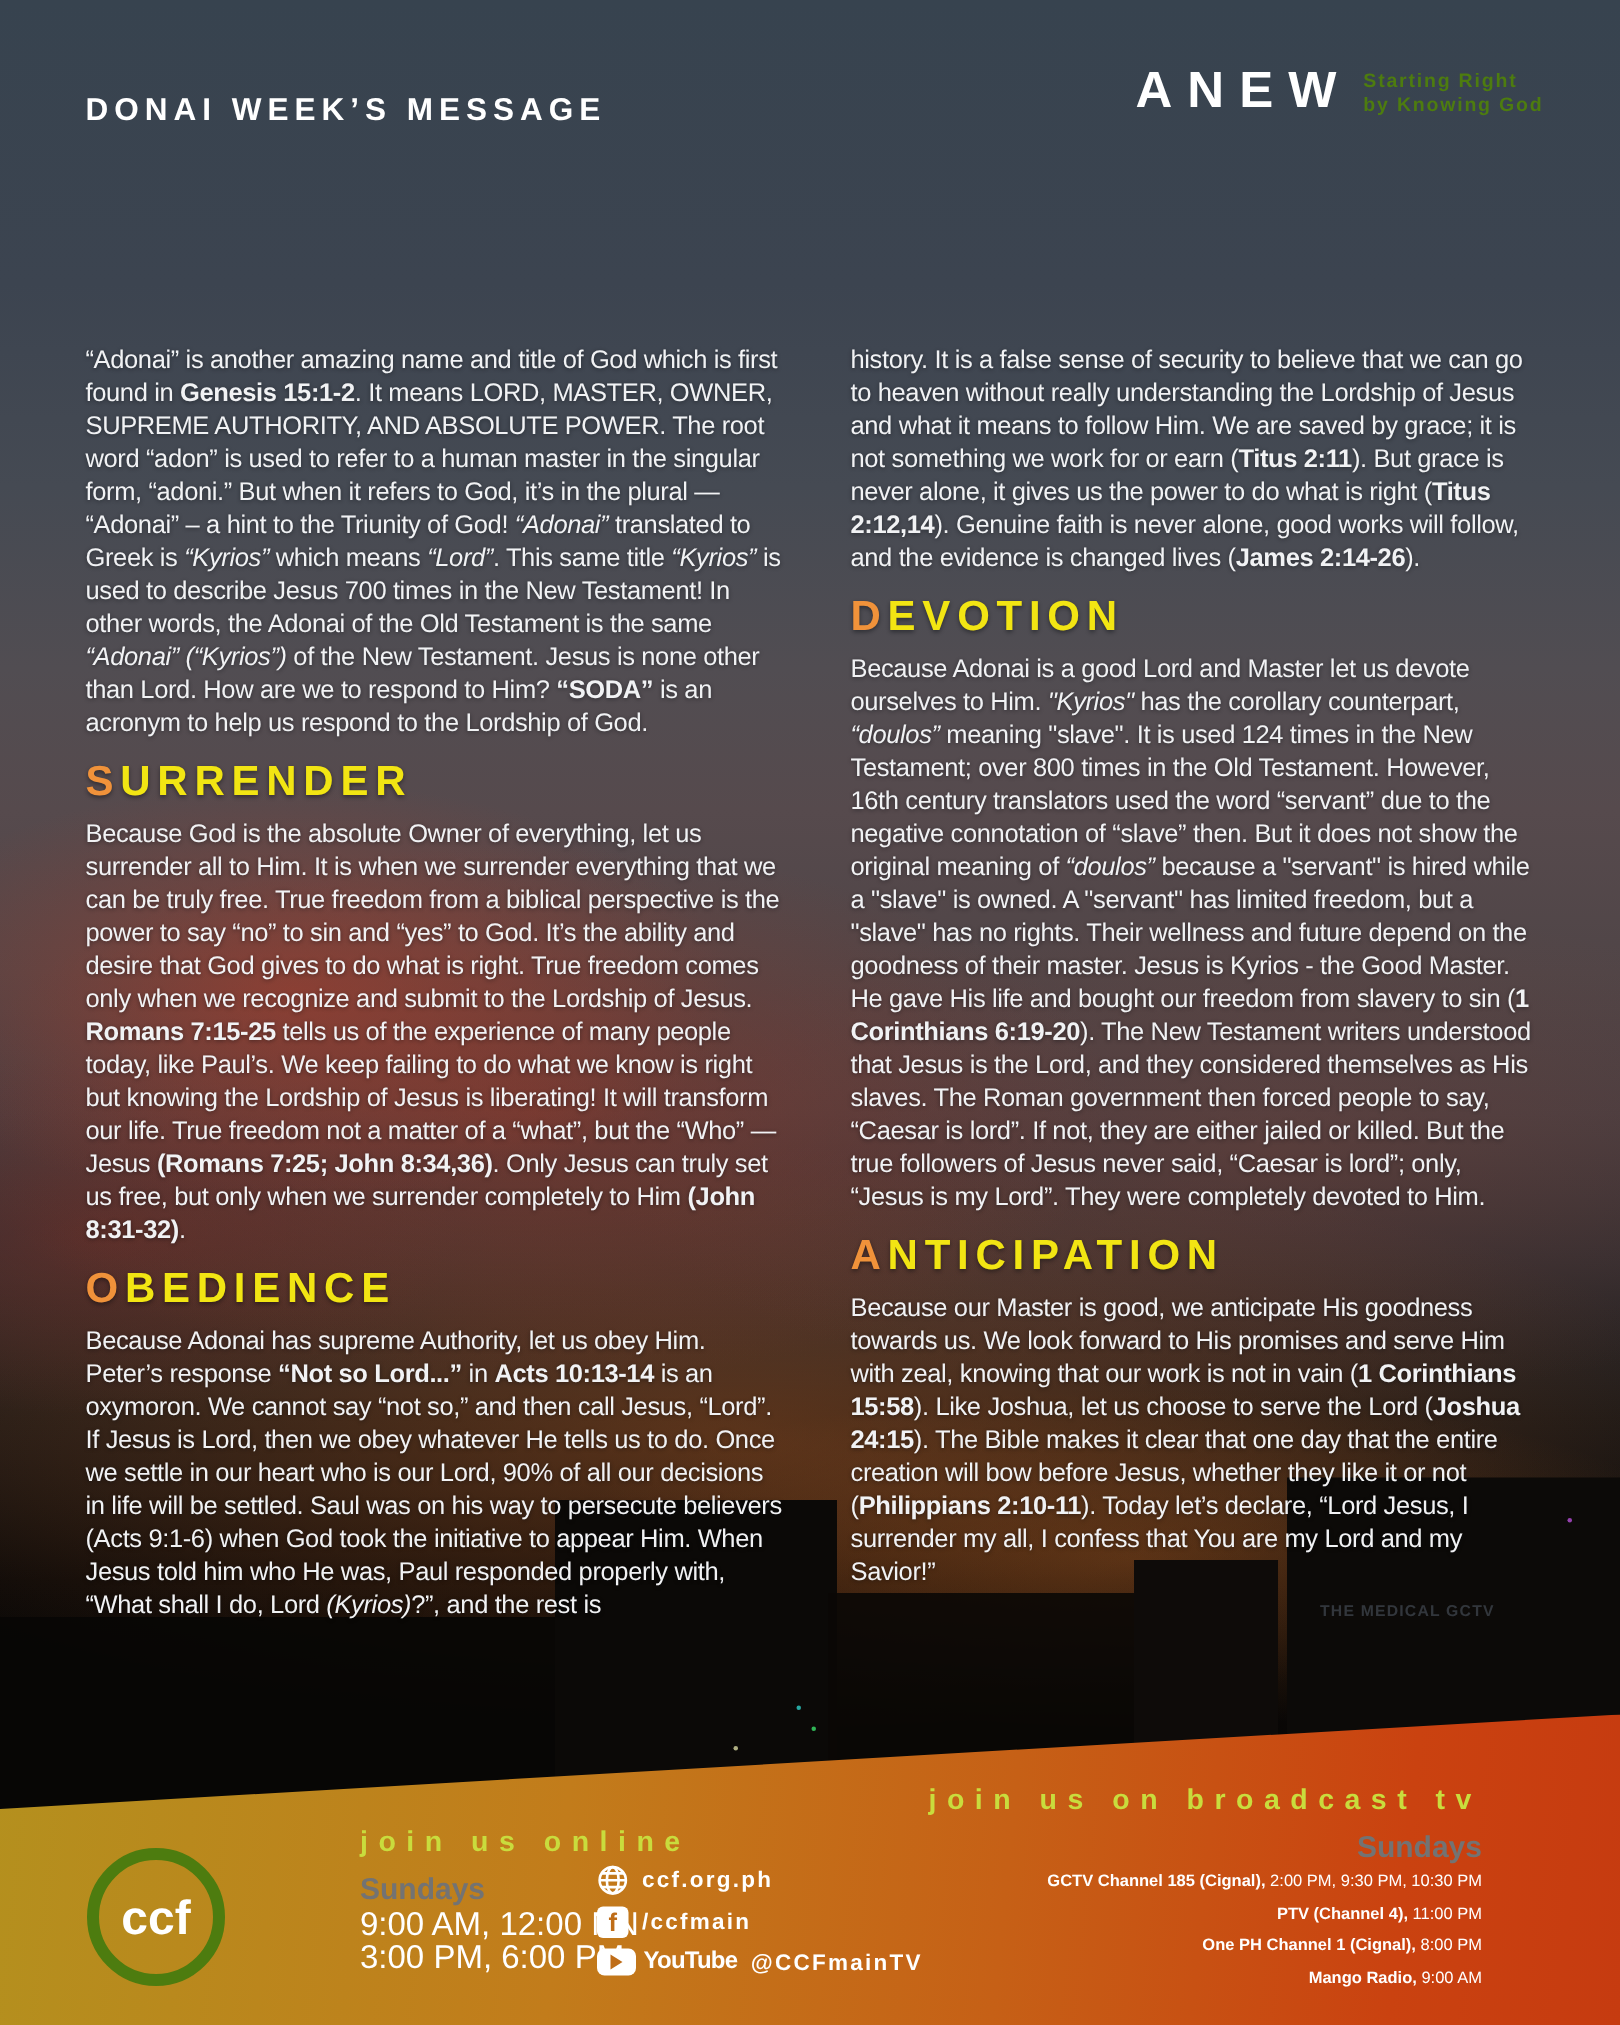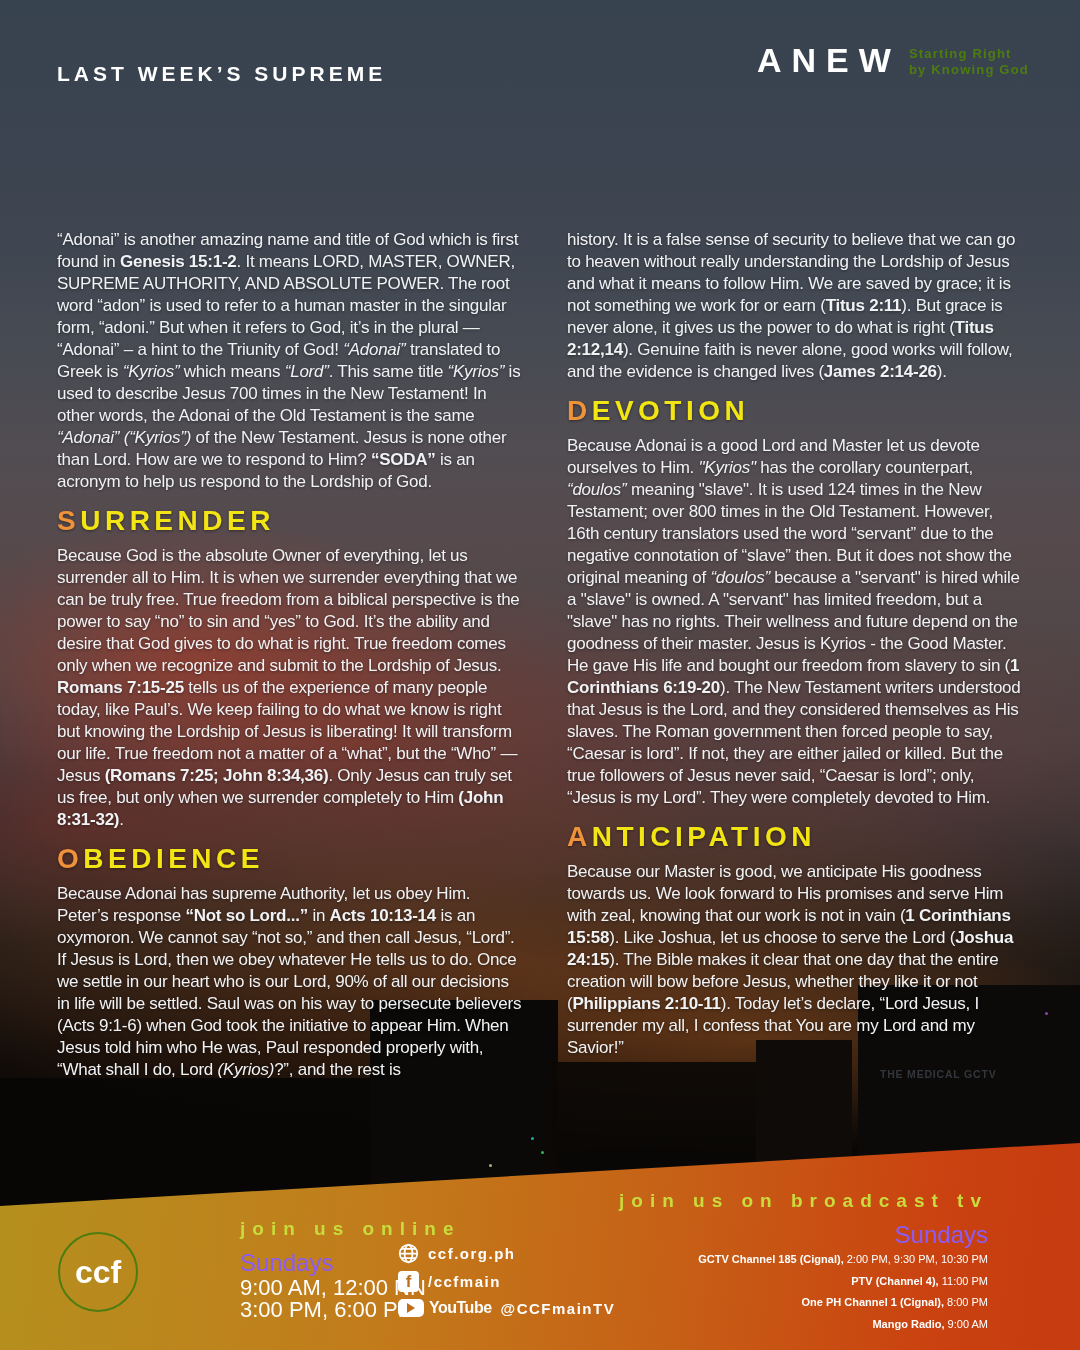--- a/index.html
+++ b/index.html
@@ -43,26 +43,26 @@
   .col-right{left:567px;width:458px;}
   .body-p{margin:0 0 13px;font-size:17px;line-height:22px;letter-spacing:-0.25px;color:#f1f2f4;}
   .seg-b{font-weight:bold;} .seg-i{font-style:italic;}
   .section-h{margin:8px 0 9px;font-size:28px;font-weight:bold;letter-spacing:4.5px;
     color:#f2e513;line-height:30px;}
   .h-first{color:#f0923a;}
   
   .footer-band{position:absolute;left:0;top:1135px;width:1080px;height:215px;
     background:linear-gradient(96deg,#b4901e 0%,#c27c1b 35%,#c66016 62%,#ca4210 86%,#c63b10 100%);
     clip-path:polygon(0 71px,100% 8px,100% 100%,0 100%);}
-  .ccf-logo{position:absolute;left:58px;top:1232px;width:76px;height:76px;border:2px solid #4d7c0f;
+  .ccf-logo{position:absolute;left:58px;top:1232px;width:76px;height:76px;border:8px solid #4d7c0f;
     border-radius:50%;display:flex;align-items:center;justify-content:center;
     font-size:32px;font-weight:bold;color:#fff;letter-spacing:0;}
   .f-head{font-size:19px;font-weight:bold;letter-spacing:7px;color:#c9dc3d;}
   .online{position:absolute;left:240px;top:1218px;}
-  .online .sundays, .broadcast .sundays{font-size:24px;font-weight:normal;color:#8b5cf6;margin-top:9px;}
+  .online .sundays, .broadcast .sundays{font-size:20px;font-weight:bold;color:#737373;margin-top:9px;}
   .online .time{font-size:22px;color:#fff;line-height:22px;}
   .links{position:absolute;left:398px;top:1243px;}
   .link-row{display:flex;align-items:center;margin-bottom:7px;}
   .link-row .txt{margin-left:9px;font-size:15px;font-weight:bold;letter-spacing:1.5px;color:#fff;}
   .fb-icon{width:21px;height:21px;border-radius:4px;background:#fff;color:#bf6d18;
     display:flex;align-items:center;justify-content:center;font-weight:bold;font-size:17px;}
   .yt-badge{width:26px;height:18px;border-radius:5px;background:#fff;display:flex;
     align-items:center;justify-content:center;}
   .yt-play{width:0;height:0;border-left:8px solid #bf6d18;border-top:5px solid transparent;
     border-bottom:5px solid transparent;}
@@ -81,21 +81,21 @@
   <div class="building b1"></div>
   <div class="building b5"></div>
   <div class="building b3"></div>
   <div class="building b2"></div>
   <div class="city-sign">THE MEDICAL GCTV</div>
   <div class="speck" style="left:531px;top:1137px;background:#2dd0c8;"></div>
   <div class="speck" style="left:541px;top:1151px;background:#3ae06a;"></div>
   <div class="speck" style="left:489px;top:1164px;background:#d8d8a0;"></div>
   <div class="speck" style="left:1045px;top:1012px;background:#b84fd8;"></div>
 
-  <div class="kicker">LAST WEEK’S SUPREME</div>
+  <div class="kicker">DONAI WEEK’S MESSAGE</div>
   <div class="brand">
     <div class="brand-name">ANEW</div>
     <div class="brand-tag"><span>Starting Right</span><br><span>by Knowing God</span></div>
   </div>
 
 
   <div class="col col-left">
       <p class="body-p"><span>“Adonai” is another amazing name and title of God which is first found in </span><span class="seg-b">Genesis 15:1-2</span><span>. It means LORD, MASTER, OWNER, SUPREME AUTHORITY, AND ABSOLUTE POWER. The root word “adon” is used to refer to a human master in the singular form, “adoni.” But when it refers to God, it’s in the plural — “Adonai” – a hint to the Triunity of God! </span><span class="seg-i">“Adonai”</span><span> translated to Greek is </span><span class="seg-i">“Kyrios”</span><span> which means </span><span class="seg-i">“Lord”</span><span>. This same title </span><span class="seg-i">“Kyrios”</span><span> is used to describe Jesus 700 times in the New Testament! In other words, the Adonai of the Old Testament is the same </span><span class="seg-i">“Adonai” (“Kyrios”)</span><span> of the New Testament. Jesus is none other than Lord. How are we to respond to Him? </span><span class="seg-b">“SODA”</span><span> is an acronym to help us respond to the Lordship of God.</span></p>
       <div class="section-h"><span class="h-first">S</span><span>URRENDER</span></div>
       <p class="body-p"><span>Because God is the absolute Owner of everything, let us surrender all to Him. It is when we surrender everything that we can be truly free. True freedom from a biblical perspective is the power to say “no” to sin and “yes” to God. It’s the ability and desire that God gives to do what is right. True freedom comes only when we recognize and submit to the Lordship of Jesus. </span><span class="seg-b">Romans 7:15-25</span><span> tells us of the experience of many people today, like Paul’s. We keep failing to do what we know is right but knowing the Lordship of Jesus is liberating! It will transform our life. True freedom not a matter of a “what”, but the “Who” — Jesus </span><span class="seg-b">(Romans 7:25; John 8:34,36)</span><span>. Only Jesus can truly set us free, but only when we surrender completely to Him </span><span class="seg-b">(John 8:31-32)</span><span>.</span></p>

